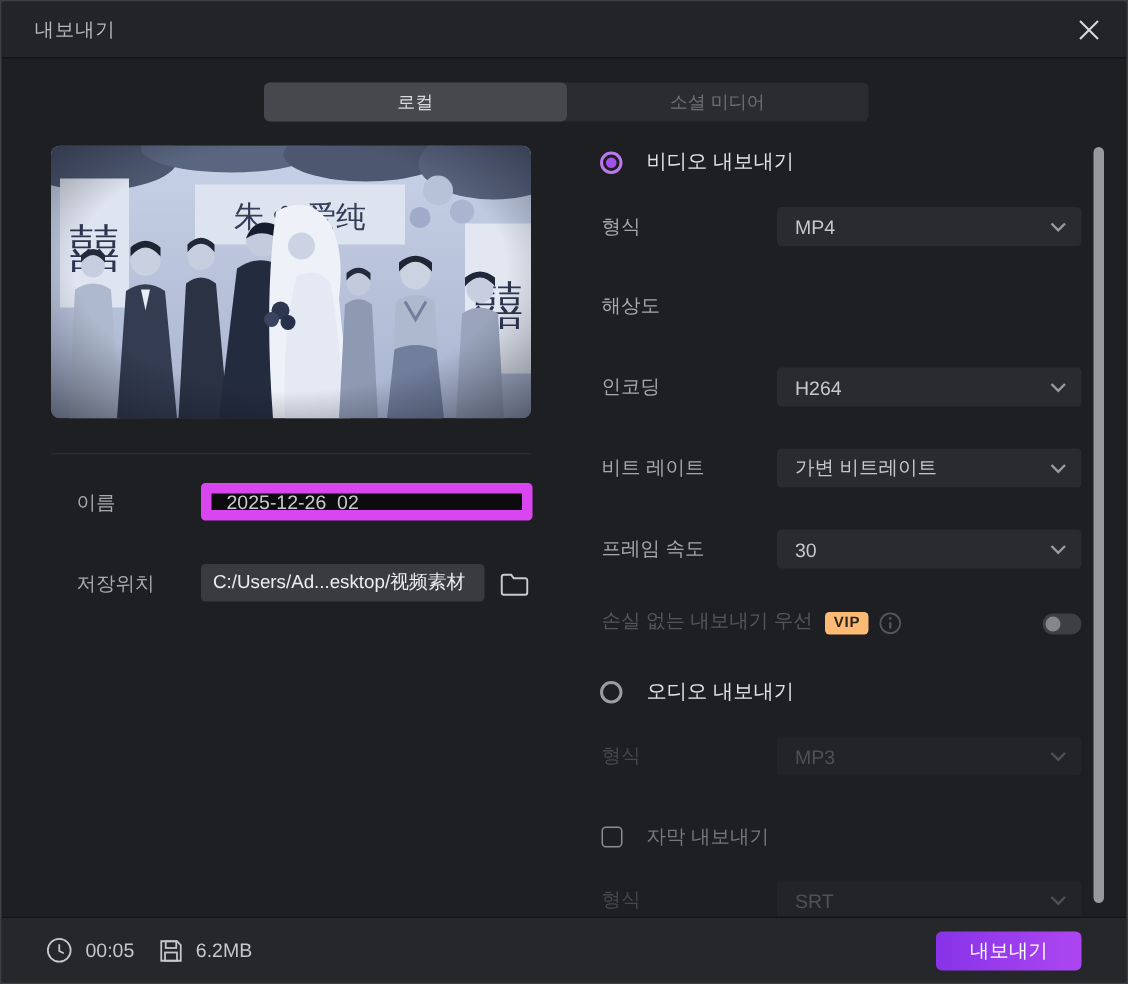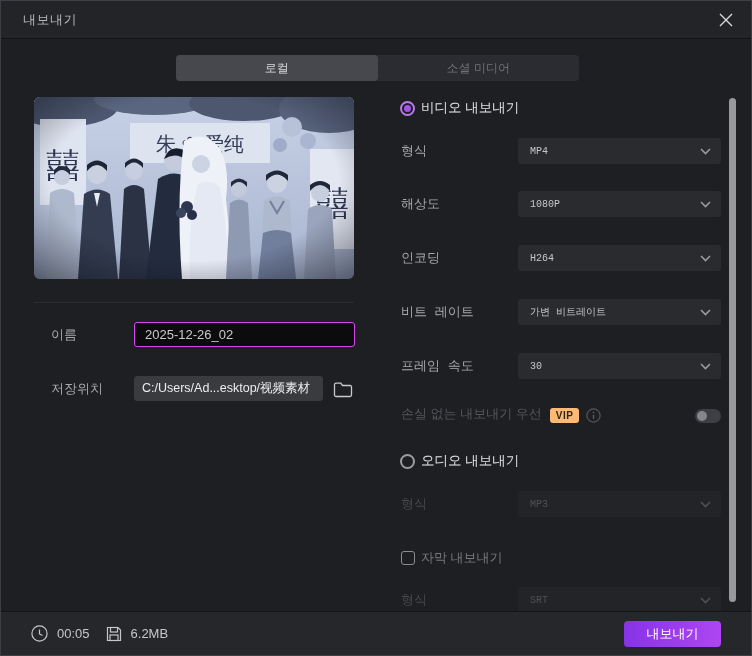--- a/index.html
+++ b/index.html
@@ -38,65 +38,65 @@
   }
   #left-divider {
     position:absolute; left:33px; top:301px; width:320px; height:1px;
     background:#2c2d31;
   }
   .lrow { position:absolute; left:50px; display:flex; align-items:center; }
   .llabel { font-size:13px; color:#a8a9ac; }
   #name-row { top:321px; }
   #name-input {
     position:absolute; left:133px; top:321px; width:221px; height:25px;
-    background:#0c0c0f; border:1px solid #d946ef; border-radius:3px;
+    background:#0c0c0f; border:7px solid #d946ef; border-radius:3px;
     color:#c9cacc; font-size:13px; padding:0 10px; outline:none;
     font-family:"Liberation Sans","DejaVu Sans",sans-serif;
   }
   #loc-row { top:375px; }
   #loc-input {
     position:absolute; left:133px; top:375px; width:189px; height:25px;
     background:#3a3b3f; border:1px solid #3a3b3f; border-radius:3px;
     color:#ededef; font-size:12.5px; padding:0 7px; outline:none;
     font-family:"Liberation Sans","DejaVu Sans",sans-serif;
   }
   #folder-btn {
     position:absolute; left:329px; top:375px; width:25px; height:25px;
     display:flex; align-items:center; justify-content:center; cursor:pointer;
   }
   
   #name-row,#loc-row { height:25px; }
   
   .rrow {
     position:absolute; left:400px; width:320px; height:26px;
-    display:flex; align-items:center;font-family:Liberation Mono, monospace;
+    display:flex; align-items:center;
   }
   .flabel { font-size:13px; color:#a7a8ab; }
   .flabel.disabled { color:#46474c; }
   .dropdown {
     margin-left:auto; width:203px; height:26px; background:#2a2b2f;
     border-radius:3px; display:flex; align-items:center;
     padding:0 10px 0 12px; cursor:pointer;
   }
-  .dropdown .dval { font-size:10px; color:#c6c7ca; }
+  .dropdown .dval { font-size:13px; color:#c6c7ca; }
   .dropdown svg { margin-left:auto; stroke:#9a9b9e; }
   .dropdown.disabled { background:#232428; }
   .dropdown.disabled .dval { color:#505156; }
   .dropdown.disabled svg { stroke:#505156; }
   .radio-row { position:absolute; left:399px; display:flex; align-items:center; height:18px; }
   .radio {
     width:15px; height:15px; border-radius:50%; position:relative; flex:none;
   }
   .radio.on { border:2px solid #bb79ea; }
   .radio.on::after {
     content:""; position:absolute; left:2px; top:2px; width:7px; height:7px;
     border-radius:50%; background:#a453ea;
   }
   .radio.off { border:2px solid #9b9ca0; }
-  .radio-label { margin-left:6px; font-size:13.5px; color:#e0e1e3; }
+  .radio-label { margin-left:16px; font-size:13.5px; color:#e0e1e3; }
   #lossless-row {
     position:absolute; left:400px; top:400px; width:320px; height:22px;
     display:flex; align-items:flex-end;
   }
   #lossless-row .ltext { font-size:13px; color:#55565b; }
   #vip-badge {
     margin-left:8px; background:#fdba74; color:#2e2514; font-size:10px;
     font-weight:bold; padding:2px 6px 2px; border-radius:3px; letter-spacing:.5px;
   }
   #info-icon { margin-left:7px; display:flex; align-items:center; }
@@ -247,26 +247,20 @@
     <div class="dropdown">
       <span class="dval">MP4</span>
       <svg width="11" height="7" viewBox="0 0 11 7" fill="none" stroke-width="1.6">
           <path d="M1 1 L5.5 5.5 L10 1"></path>
         </svg>
     </div>
   </div>
 
   <div class="rrow" style="top:190px">
     <span class="flabel">해상도</span>
-    <div class="dropdown">
-      <span class="dval">1080P</span>
-      <svg width="11" height="7" viewBox="0 0 11 7" fill="none" stroke-width="1.6">
-          <path d="M1 1 L5.5 5.5 L10 1"></path>
-        </svg>
-    </div>
   </div>
 
   <div class="rrow" style="top:244px">
     <span class="flabel">인코딩</span>
     <div class="dropdown">
       <span class="dval">H264</span>
       <svg width="11" height="7" viewBox="0 0 11 7" fill="none" stroke-width="1.6">
           <path d="M1 1 L5.5 5.5 L10 1"></path>
         </svg>
     </div>

